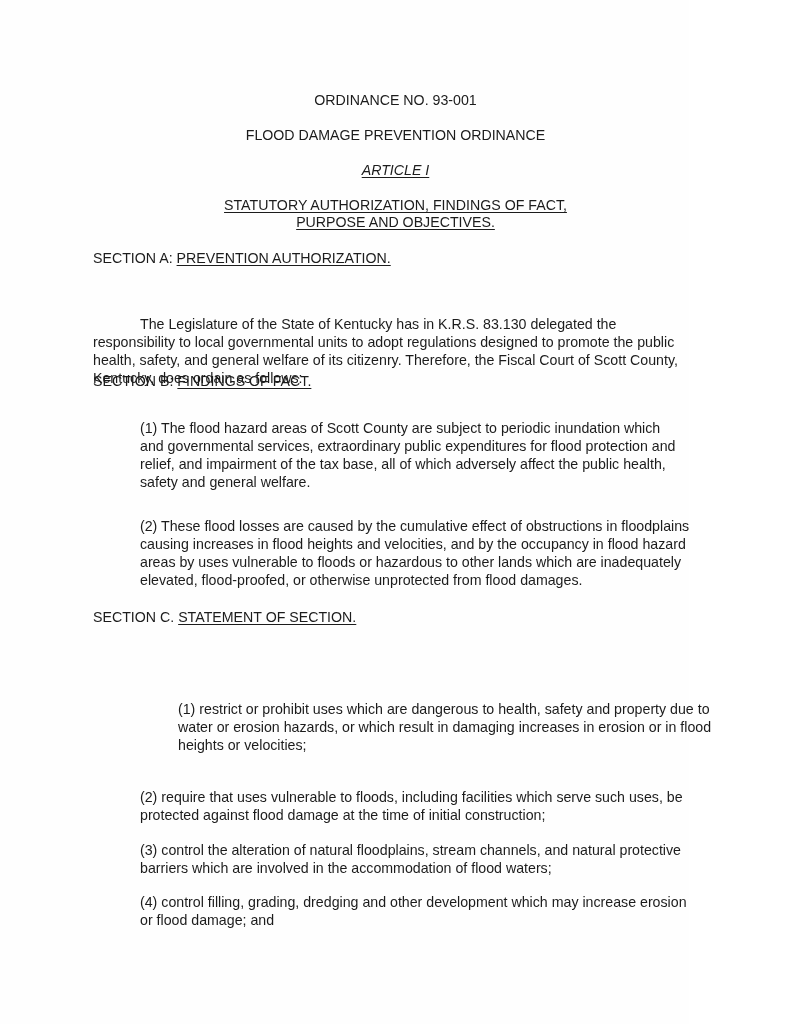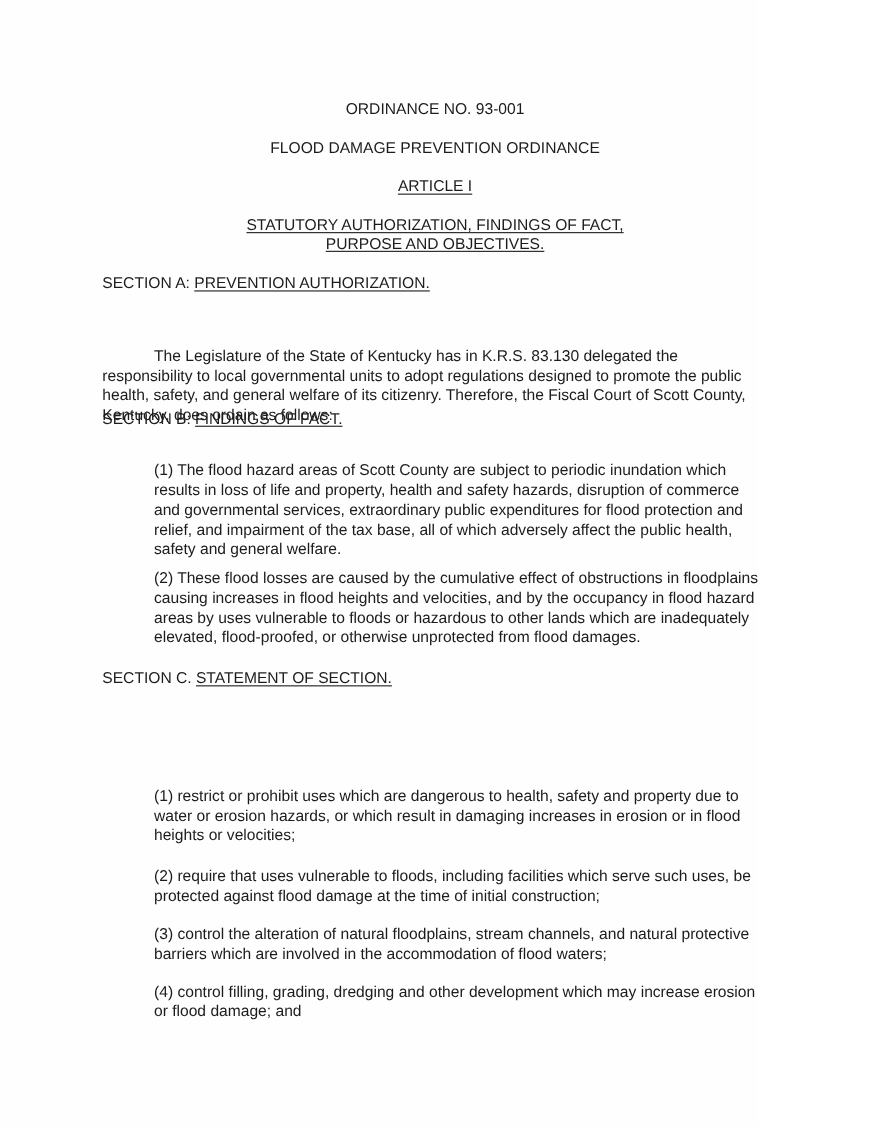--- a/index.html
+++ b/index.html
@@ -66,21 +66,21 @@
       white-space: nowrap;
     }
   </style>
 </head>
 <body>
 
 <div class="page">
 
   <div class="center" style="top:91px;">ORDINANCE NO. 93-001</div>
   <div class="center" style="top:126px;">FLOOD DAMAGE PREVENTION ORDINANCE</div>
-  <div class="center" style="top:161px;">
+  <div class="center" style="top:161px;font-style:italic;">
     <span class="u">ARTICLE I</span>
   </div>
   <div class="center" style="top:196px;">
     <span class="u">STATUTORY AUTHORIZATION, FINDINGS OF FACT,</span>
   </div>
   <div class="center" style="top:213px;">
     <span class="u">PURPOSE AND OBJECTIVES.</span>
   </div>
 
   <div class="heading" style="top:249px;">
@@ -91,36 +91,35 @@
     <span class="line">responsibility to local governmental units to adopt regulations designed to promote the public</span>
     <span class="line">health, safety, and general welfare of its citizenry. Therefore, the Fiscal Court of Scott County,</span>
     <span class="line">Kentucky, does ordain as follows:</span>
   </div>
 
   <div class="heading" style="top:372px;">
     <span>SECTION B: </span><span class="u">FINDINGS OF FACT.</span>
   </div>
   <div class="item" style="top:407px;margin-top:12px;">
     <span class="line">(1) The flood hazard areas of Scott County are subject to periodic inundation which</span>
-    <span class="line">results in loss of life and property, health and safety hazards, disruption of commerce</span>
     <span class="line">and governmental services, extraordinary public expenditures for flood protection and</span>
     <span class="line">relief, and impairment of the tax base, all of which adversely affect the public health,</span>
     <span class="line">safety and general welfare.</span>
   </div>
   <div class="item" style="top:517px;">
     <span class="line">(2) These flood losses are caused by the cumulative effect of obstructions in floodplains</span>
     <span class="line">causing increases in flood heights and velocities, and by the occupancy in flood hazard</span>
     <span class="line">areas by uses vulnerable to floods or hazardous to other lands which are inadequately</span>
     <span class="line">elevated, flood-proofed, or otherwise unprotected from flood damages.</span>
   </div>
 
   <div class="heading" style="top:608px;">
     <span>SECTION C. </span><span class="u">STATEMENT OF SECTION.</span>
   </div>
-  <div class="item" style="top:715px;">
+  <div class="item" style="top:700px;margin-left:38px;">
     <span class="line">(1) restrict or prohibit uses which are dangerous to health, safety and property due to</span>
     <span class="line">water or erosion hazards, or which result in damaging increases in erosion or in flood</span>
     <span class="line">heights or velocities;</span>
   </div>
   <div class="item" style="top:788px;">
     <span class="line">(2) require that uses vulnerable to floods, including facilities which serve such uses, be</span>
     <span class="line">protected against flood damage at the time of initial construction;</span>
   </div>
   <div class="item" style="top:841px;">
     <span class="line">(3) control the alteration of natural floodplains, stream channels, and natural protective</span>

